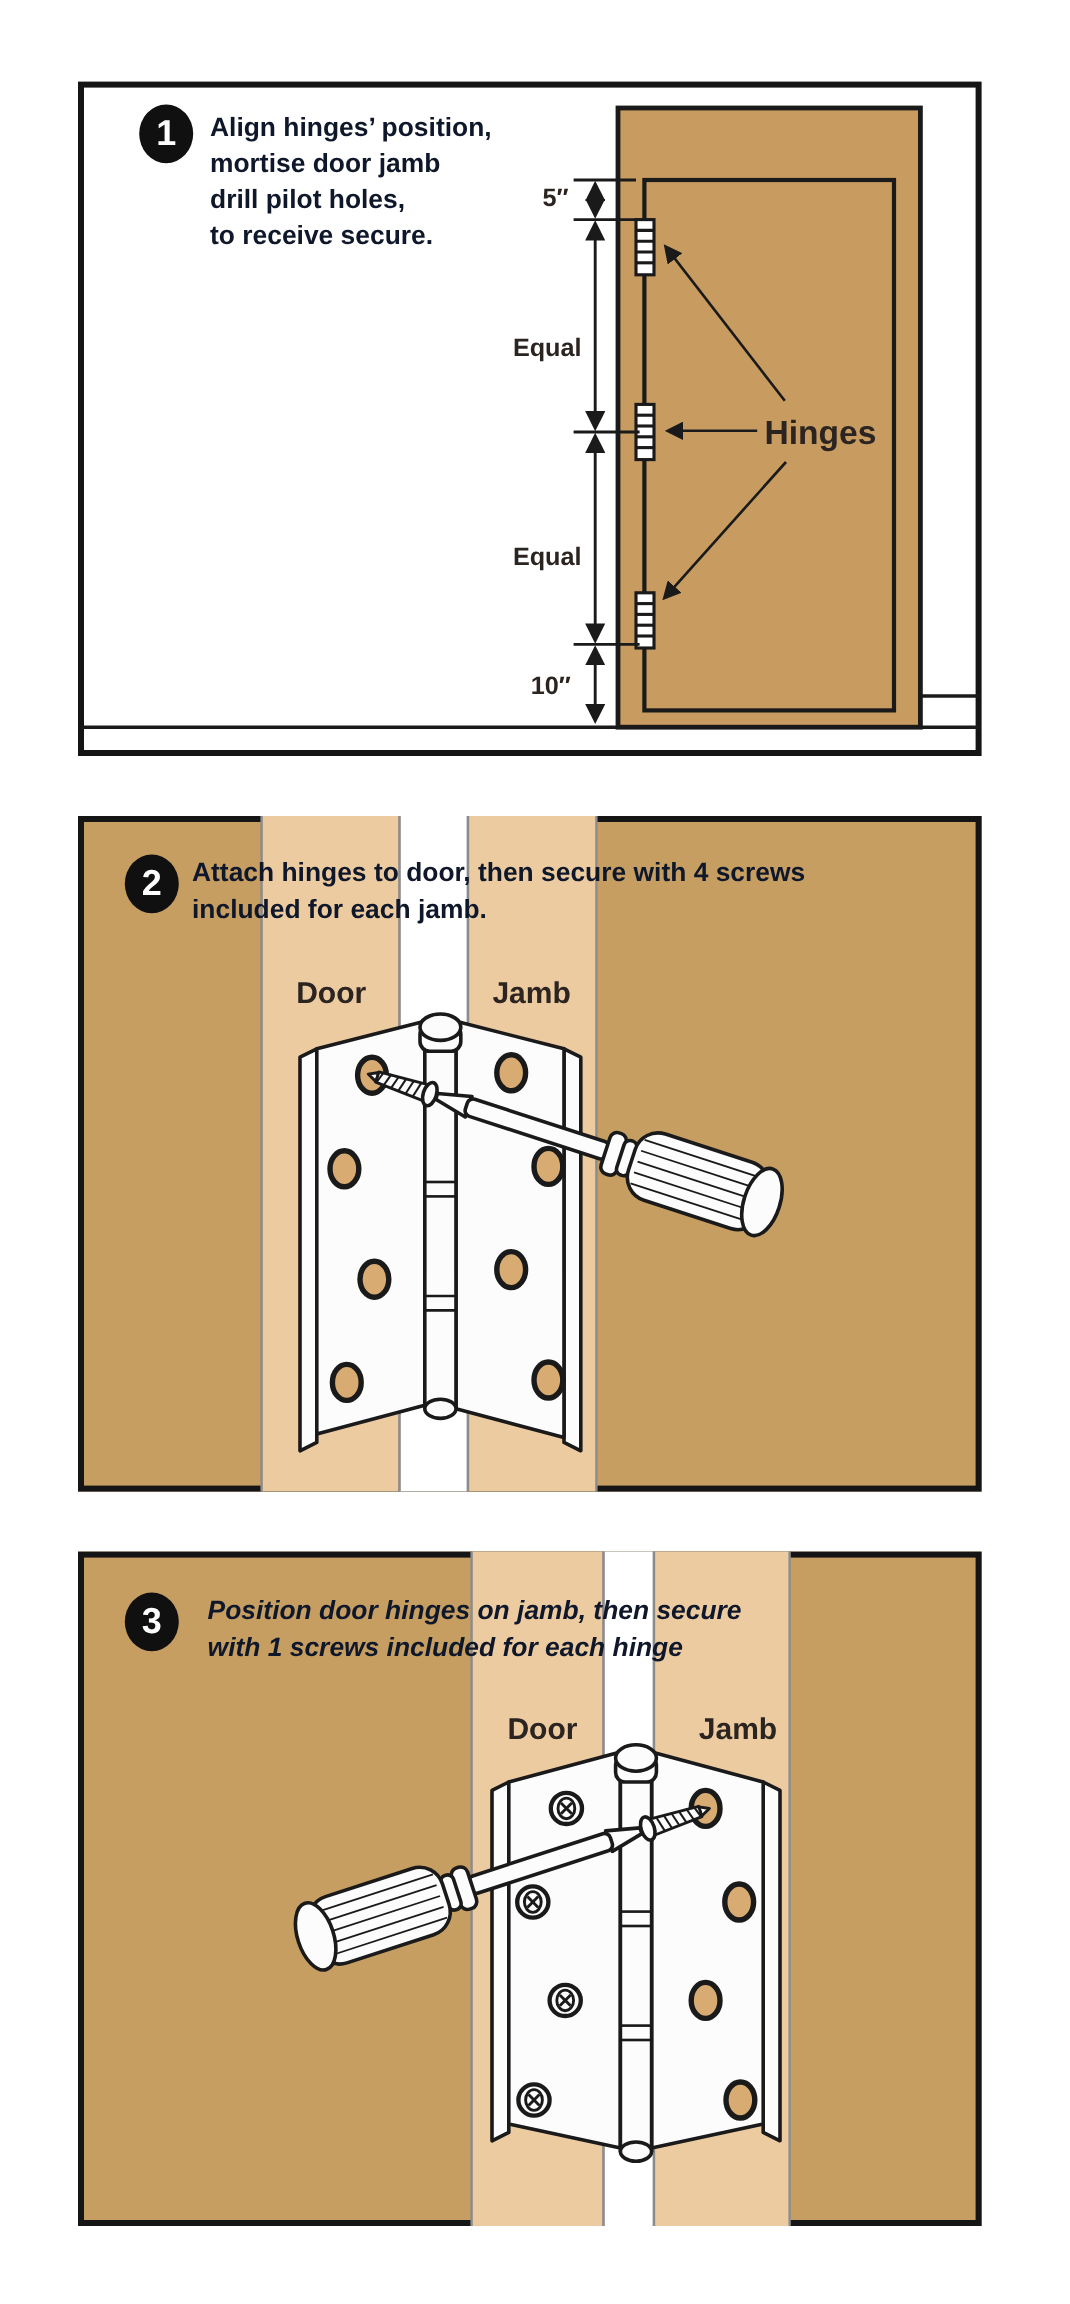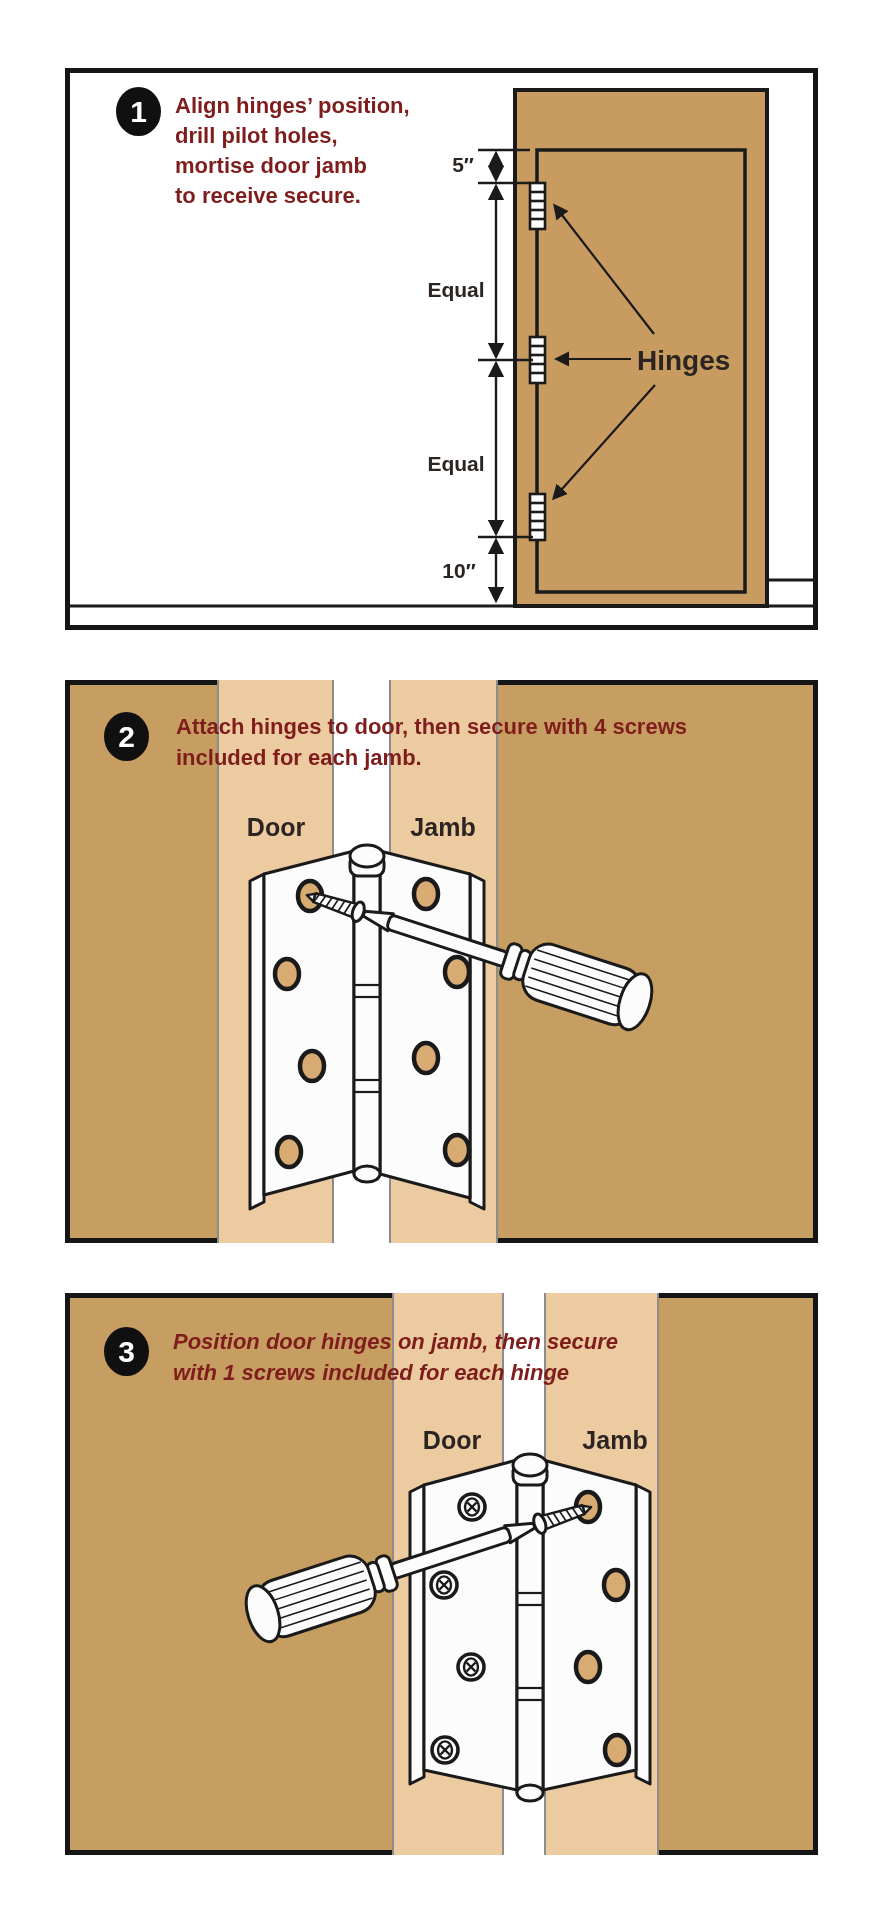--- a/index.html
+++ b/index.html
@@ -7,44 +7,44 @@
        font-family:"Liberation Sans",sans-serif;}
   .panel{position:absolute;left:65px;width:743px;border:5px solid #151515;background:#fff;}
   .panel.tan{background:#C79E62;}
   #panel1{top:68px;height:552px;}
   #panel2{top:680px;height:553px;}
   #panel3{top:1293px;height:552px;}
   .art{position:absolute;left:-5px;top:-5px;}
   .badge{position:absolute;width:45px;height:49px;background:#101010;border-radius:50%;
          color:#ffffff;font-weight:bold;font-size:30px;display:flex;align-items:center;
          justify-content:center;z-index:3;}
-  .instr{position:absolute;color:#7f1d1d;font-weight:bold;font-size:22px;line-height:30px;
+  .instr{position:absolute;color:#0f172a;font-weight:bold;font-size:22px;line-height:30px;
          z-index:3;white-space:nowrap;}
   #panel1 .badge{left:46px;top:14px;}
   #panel1 .instr{left:105px;top:18px;}
   #panel2 .badge{left:34px;top:27px;}
-  #panel2 .instr{left:106px;top:26px;line-height:31px;}
+  #panel2 .instr{left:90px;top:26px;line-height:31px;}
   #panel3 .badge{left:34px;top:29px;}
   #panel3 .instr{left:103px;top:28px;line-height:31px;font-style:italic;}
   svg text{font-family:"Liberation Sans",sans-serif;fill:#2b2421;font-weight:bold;}
   .dimlabel{font-size:21px;}
   .biglabel{font-size:28px;}
   .strip-label{font-size:25px;}
 </style>
 </head>
 <body>
 
 <div class="panel" id="panel1">
   <div class="badge">
     <span>1</span>
   </div>
   <div class="instr">
     <div>Align hinges’  position,</div>
+    <div>mortise door jamb</div>
     <div>drill pilot holes,</div>
-    <div>mortise door jamb</div>
     <div>to receive secure.</div>
   </div>
 
   <svg class="art" width="753" height="562" viewBox="0 0 753 562">
     <defs>
       <marker id="ah1" viewBox="0 0 10 10" refX="8" refY="5" markerWidth="7" markerHeight="7" orient="auto-start-reverse">
         <path d="M0,0 L10,5 L0,10 z" fill="#1a1a1a"></path>
       </marker>
     </defs>
 

